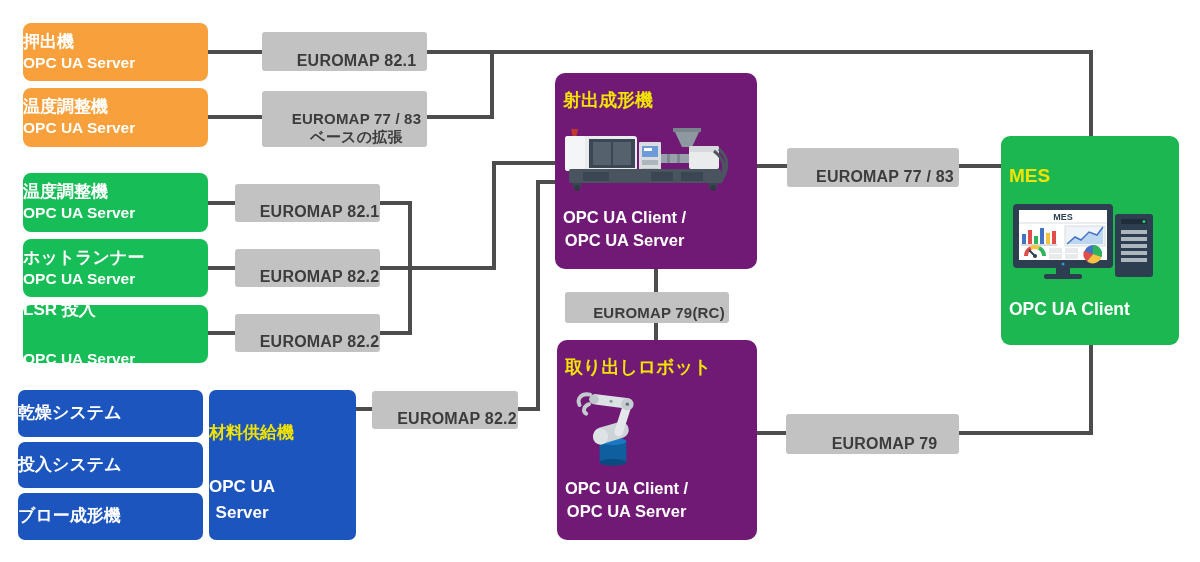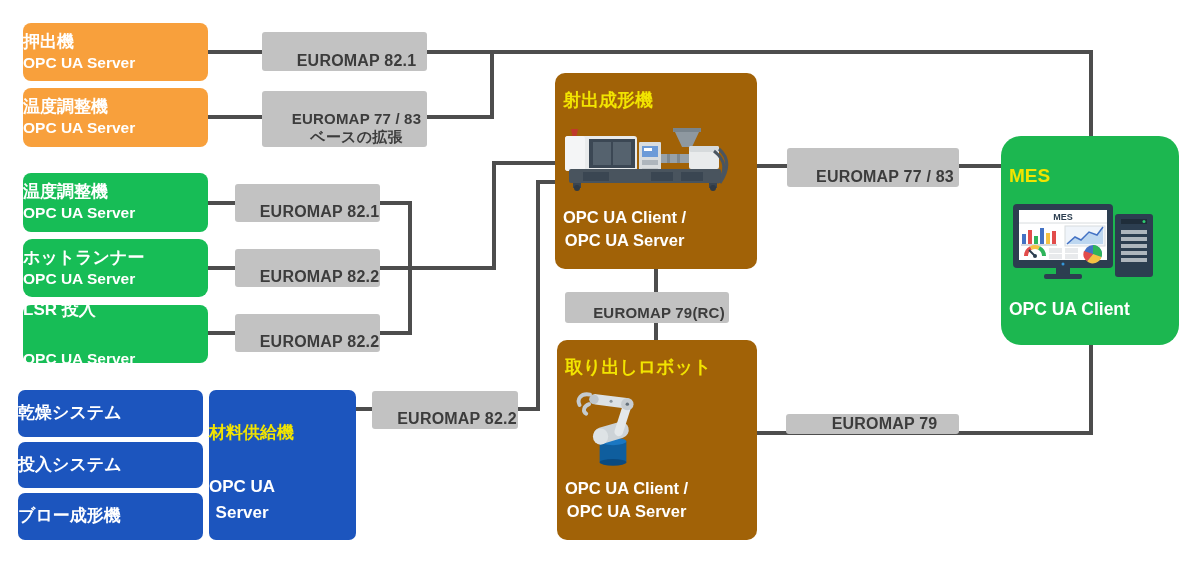--- a/index.html
+++ b/index.html
@@ -9,38 +9,38 @@
   }
   svg.lines{position:absolute;left:0;top:0;}
   .node{
     position:absolute;border-radius:8px;color:#ffffff;font-weight:bold;
     display:flex;flex-direction:column;align-items:flex-start;justify-content:center;
     text-align:center;box-sizing:border-box;line-height:1.3;
   }
   .orange{background:#F8A03C;}
   .green{background:#17BD56;}
   .blue{background:#1C55BE;border-radius:7px;}
-  .cyan{background:#a16207;border-radius:10px;}
+  .cyan{background:#701a75;border-radius:10px;}
   .mesgreen{background:#1CB750;border-radius:9px;}
   .node .t{font-size:17px;}
   .node .s{font-size:15.5px;}
   .yellow{color:#F2E400;}
   .plabel{
     position:absolute;background:#C2C2C2;border-radius:3px;color:#3C3C3C;
     font-weight:bold;font-size:16px;letter-spacing:.2px;
     display:flex;flex-direction:column;align-items:center;justify-content:flex-end;
     text-align:center;box-sizing:border-box;line-height:1.25;padding-left:24px;
   }
   .plabel .small{font-size:15px;}
   .bigbox{justify-content:space-between;padding:16px 8px 18px 8px;}
   .bigbox .title{font-size:18px;}
   .bigbox .sub{font-size:16.5px;line-height:1.35;}
   .matbox{justify-content:flex-start;padding-top:32px;}
   .matbox .sub{margin-top:30px;font-size:17px;line-height:1.5;}
-  .mesbox{justify-content:space-between;padding:28px 8px 24px 8px;border-radius:20px;}
+  .mesbox{justify-content:space-between;padding:28px 8px 24px 8px;}
   .mesbox .title{font-size:19px;}
   .mesbox .sub{font-size:17.5px;}
 </style>
 </head>
 <body>
 
 <div id="canvas">
 
   <svg class="lines" width="1200" height="562" viewBox="0 0 1200 562" fill="none" stroke="#4D4D4D" stroke-width="4">
     <path d="M208 52 H1091 V136"></path>
@@ -61,21 +61,21 @@
   </div>
   <div class="node orange" style="left:23px;top:88px;width:185px;height:59px;">
     <span class="t">温度調整機</span>
     <span class="s">OPC UA Server</span>
   </div>
 
   <div class="node green" style="left:23px;top:173px;width:185px;height:59px;">
     <span class="t">温度調整機</span>
     <span class="s">OPC UA Server</span>
   </div>
-  <div class="node green" style="left:23px;top:239px;width:185px;height:58px;border-radius:9px;">
+  <div class="node green" style="left:23px;top:239px;width:185px;height:58px;">
     <span class="t">ホットランナー</span>
     <span class="s">OPC UA Server</span>
   </div>
   <div class="node green" style="left:23px;top:305px;width:185px;height:58px;gap:28px;">
     <span class="t">LSR 投入</span>
     <span class="s">OPC UA Server</span>
   </div>
 
   <div class="node blue" style="left:18px;top:390px;width:185px;height:47px;">
     <span class="t">乾燥システム</span>
@@ -219,17 +219,17 @@
   </div>
   <div class="plabel" style="left:372px;top:391px;width:146px;height:38px;">
     <span>EUROMAP 82.2</span>
   </div>
   <div class="plabel" style="left:787px;top:148px;width:172px;height:39px;">
     <span>EUROMAP 77 / 83</span>
   </div>
   <div class="plabel" style="left:565px;top:292px;width:164px;height:31px;">
     <span class="small">EUROMAP 79(RC)</span>
   </div>
-  <div class="plabel" style="left:786px;top:414px;width:173px;height:20px;">
+  <div class="plabel" style="left:786px;top:414px;width:173px;height:40px;">
     <span>EUROMAP 79</span>
   </div>
 
 </div>
 
 </body></html>

